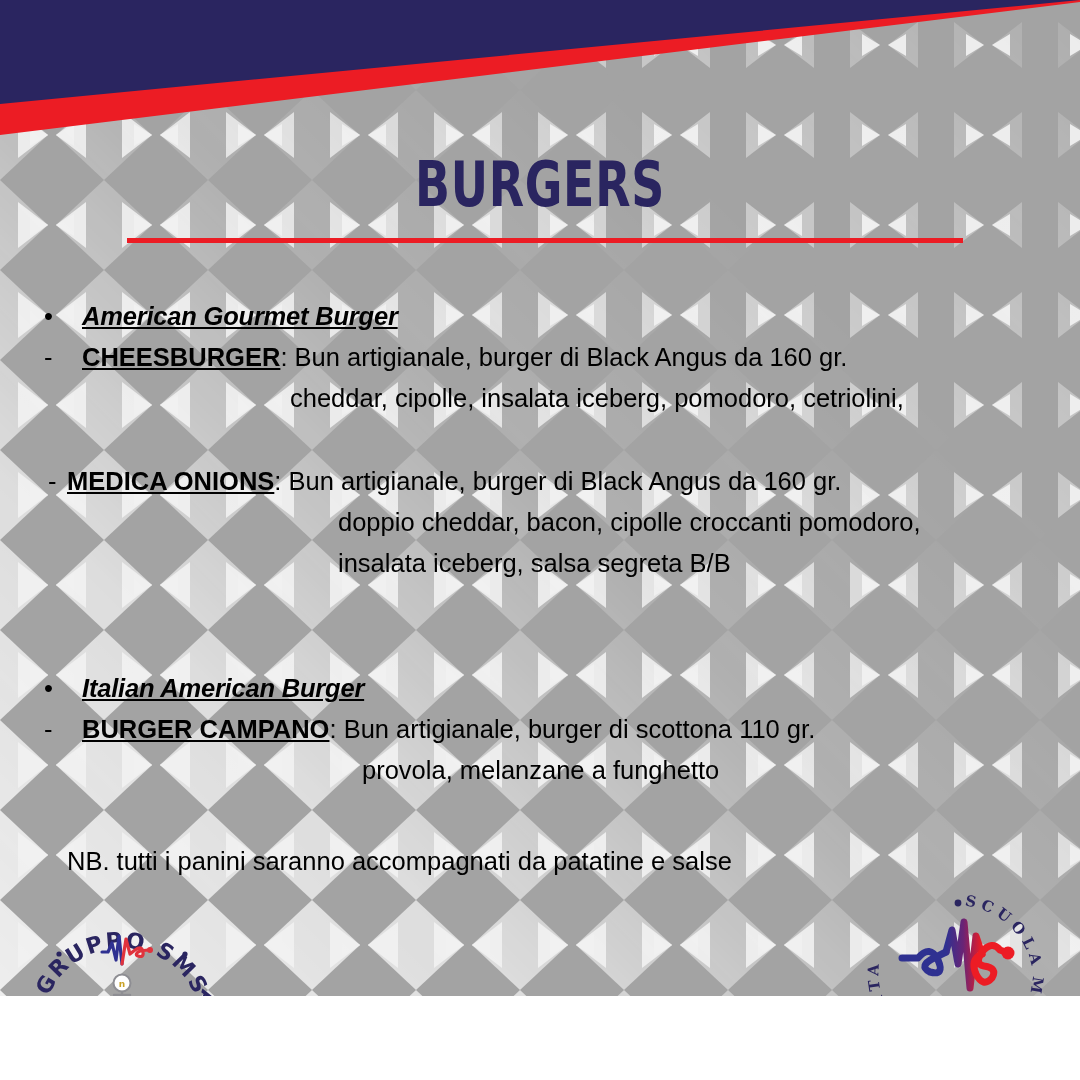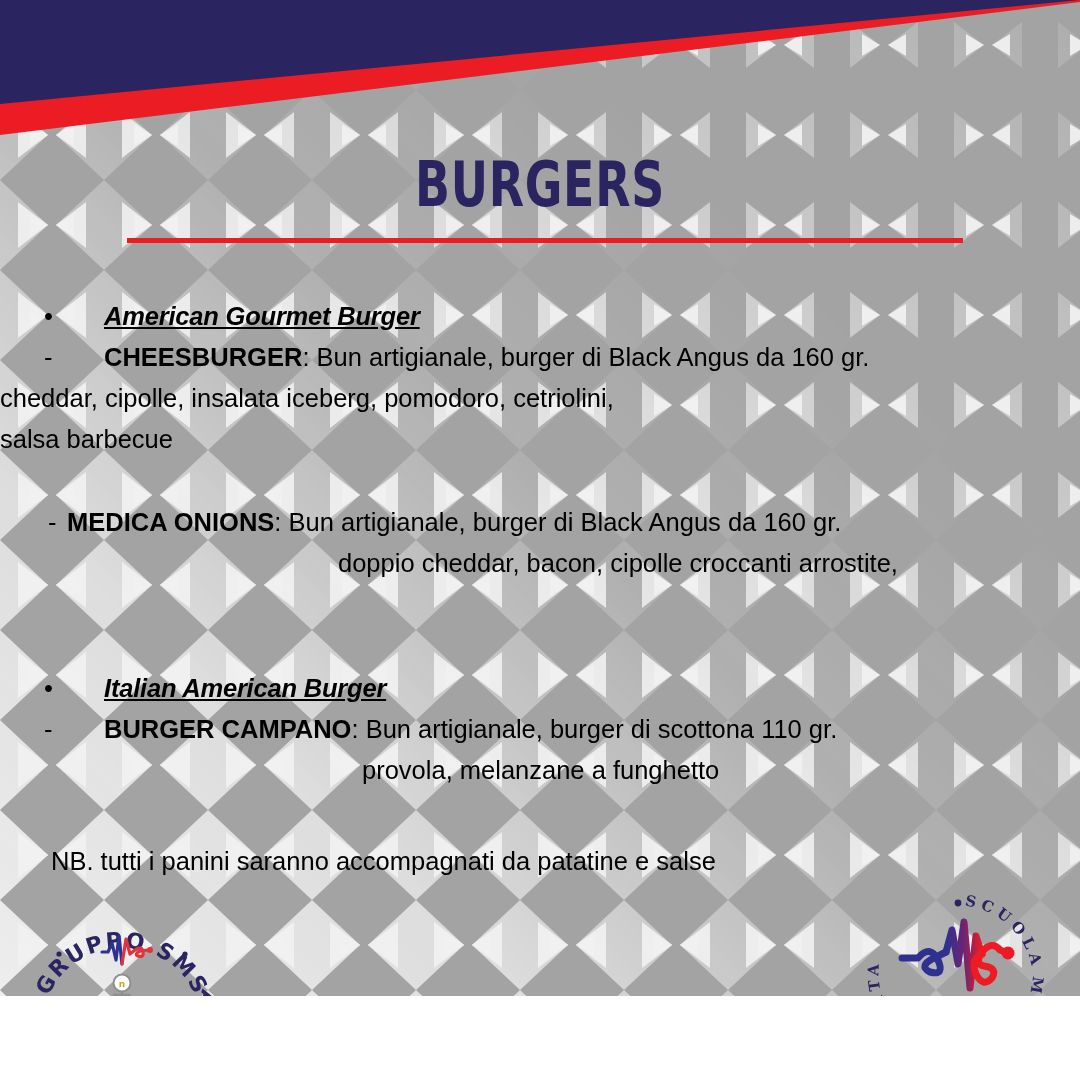--- a/index.html
+++ b/index.html
@@ -100,49 +100,49 @@
     top: 0;
     width: 30px;
     text-align: left;
     font-size: 25.5px;
     line-height: 41px;
   }
   .marker.dash-indent { left: 48px; }
 
   .row-text {
     display: block;
-    padding-left: 104px;
+    padding-left: 82px;
     line-height: 41px;
   }
   .row-text.indent2 { padding-left: 67px; }
 
   .hdr {
     font-style: italic;
     font-weight: bold;
     text-decoration: underline;
     letter-spacing: -0.2px;
   }
-  .nm { font-weight: bold; }
+  .nm { font-weight: bold; text-decoration: underline; }
 
   .cont {
     display: block;
     line-height: 41px;
     white-space: nowrap;
   }
-  .cont.c1 { }
+  .cont.c1 { padding-left: 290px; }
   .cont.c2 { padding-left: 338px; }
   .cont.c3 { padding-left: 362px; }
 
   .gap-sm { height: 42px; }
   .gap-lg { height: 84px; }
   .gap-md { height: 50px; }
 
   .note {
     display: block;
-    padding-left: 51px;
+    padding-left: 67px;
     line-height: 41px;
     white-space: nowrap;
   }
 
   
   .logo-left {
     position: absolute;
     left: 22px;
     top: 892px;
     width: 200px;
@@ -230,29 +230,29 @@
     <div class="row">
       <span class="marker">•</span>
       <span class="row-text"><span class="hdr">American Gourmet Burger</span></span>
     </div>
 
     <div class="row">
       <span class="marker">-</span>
       <span class="row-text"><span class="nm">CHEESBURGER</span><span>:</span><span> Bun artigianale, burger di Black Angus da 160 gr.</span></span>
     </div>
     <span class="cont c1">cheddar, cipolle, insalata iceberg, pomodoro, cetriolini,</span>
-    <span class="cont c1">salsa barbecue</span>
 
     <div class="gap-sm"></div>
 
     <div class="row">
       <span class="marker dash-indent">-</span>
       <span class="row-text indent2"><span class="nm">MEDICA ONIONS</span><span>:</span><span> Bun artigianale, burger di Black Angus da 160 gr.</span></span>
     </div>
-    <span class="cont c2">doppio cheddar, bacon, cipolle croccanti arrostite,</span>
+    <span class="cont c2">doppio cheddar, bacon, cipolle croccanti pomodoro,</span>
+    <span class="cont c2">insalata iceberg, salsa segreta B/B</span>
 
     <div class="gap-lg"></div>
 
     <div class="row">
       <span class="marker">•</span>
       <span class="row-text"><span class="hdr">Italian American Burger</span></span>
     </div>
 
     <div class="row">
       <span class="marker">-</span>

